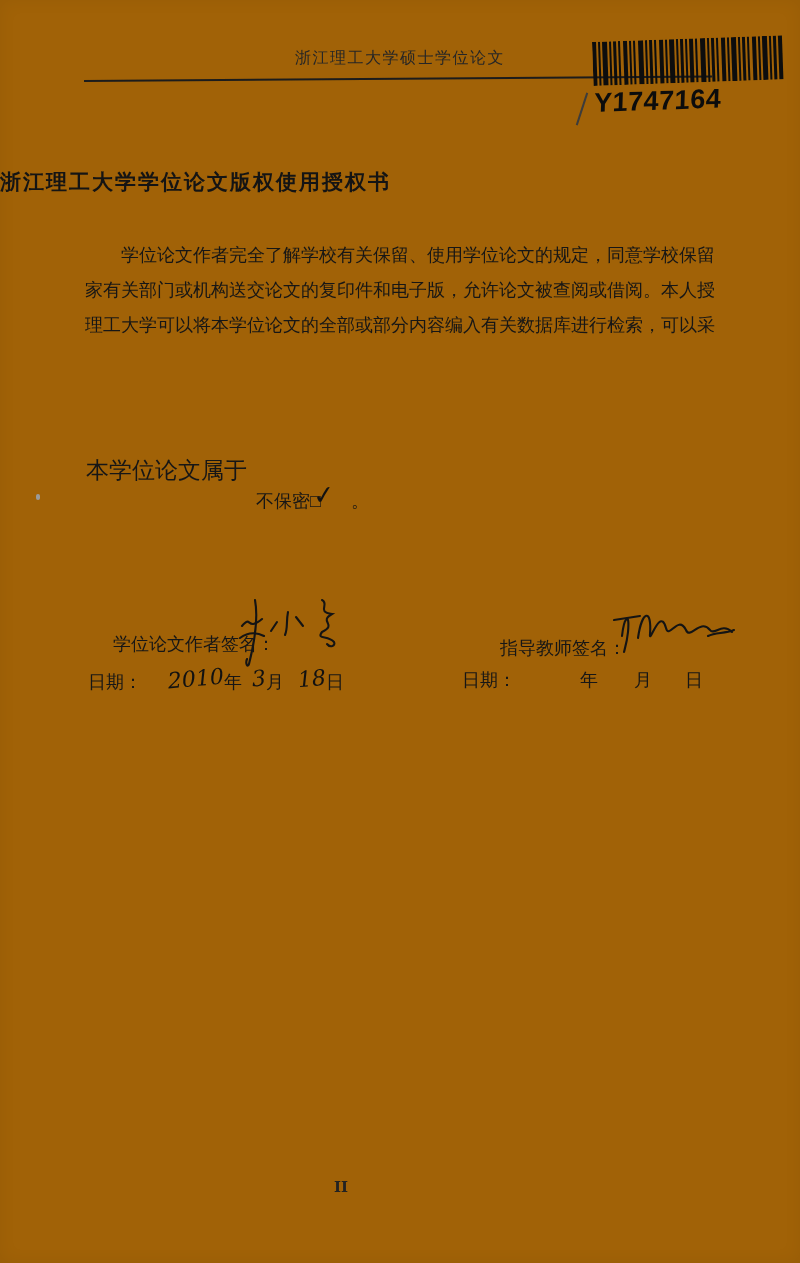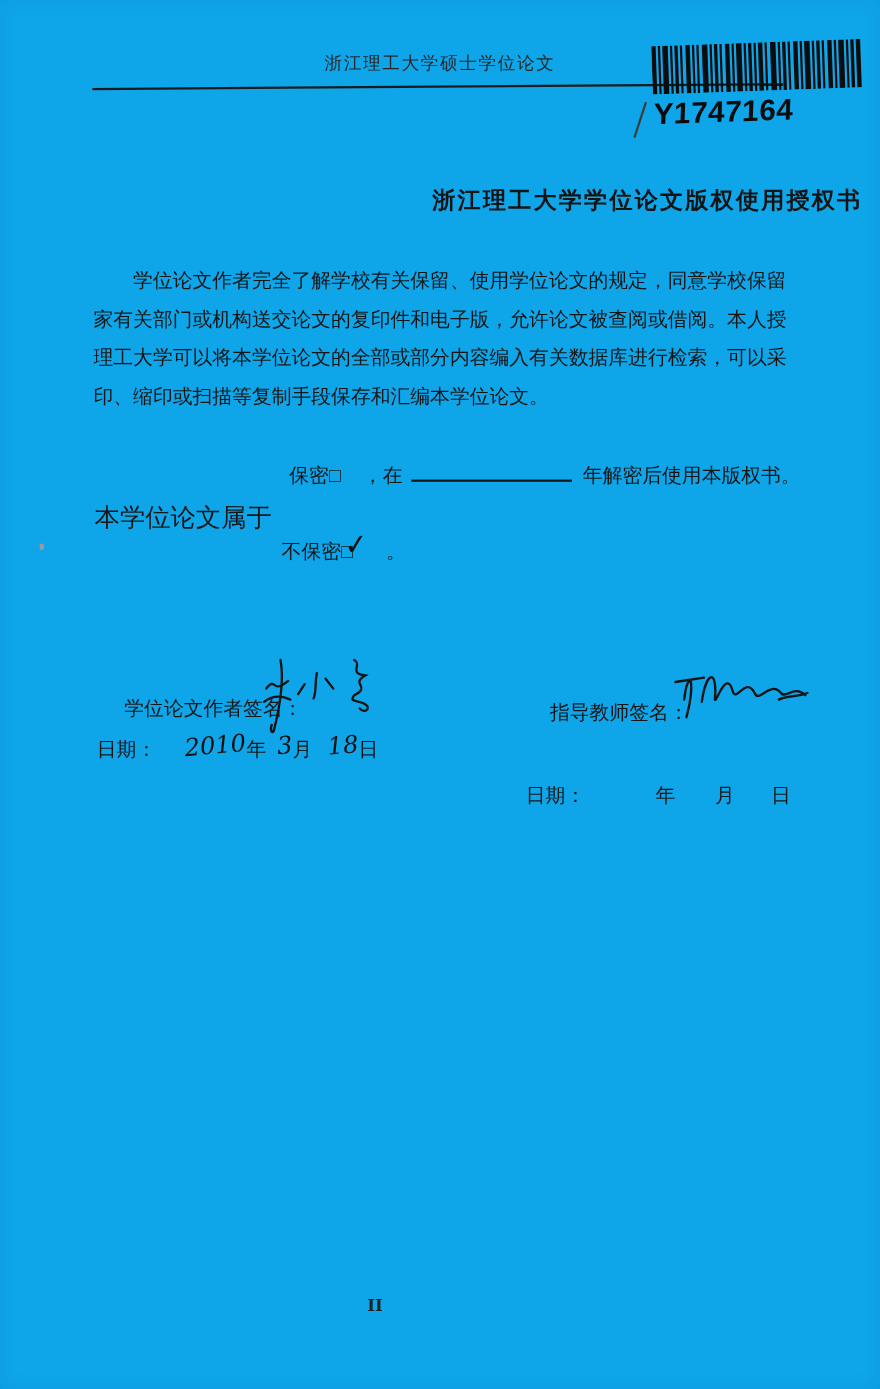--- a/index.html
+++ b/index.html
@@ -5,21 +5,21 @@
   html,body{margin:0;padding:0;}
   body{
     width:800px;height:1263px;
     background:#f4f4f2;
     font-family:"Liberation Sans","DejaVu Sans",sans-serif;
     color:#1b1b1b;
   }
   .page{
     position:relative;
     width:800px;height:1263px;
-    background:#0ea5e9;
+    background:#a16207;
     box-shadow:inset 0 0 18px rgba(0,0,0,0.06);
     overflow:hidden;
   }
   
   .running-header{
     position:absolute;top:48px;left:0;width:800px;
     text-align:center;font-size:16px;letter-spacing:1.5px;color:#262626;
   }
   .header-rule{
     position:absolute;left:84px;top:80px;width:628px;height:2px;
@@ -36,21 +36,21 @@
   .scan-slash{
     position:absolute;left:581px;top:92px;width:2px;height:34px;
     background:#3c3c3c;transform:rotate(18deg);
   }
   .scan-speck{
     position:absolute;left:36px;top:494px;width:4px;height:6px;
     background:#9a9a9a;border-radius:2px;
   }
   
   .doc-title{
-    position:absolute;top:168px;left:0;width:784px;text-align:right;
+    position:absolute;top:168px;left:0;width:784px;text-align:left;
     font-size:21px;font-weight:700;letter-spacing:2px;color:#141414;
   }
   
   .paragraph{
     position:absolute;left:85px;top:238px;width:630px;
     font-size:18px;color:#161616;
   }
   .paragraph .line{height:35px;line-height:35px;overflow:hidden;}
   .paragraph .line.justify{text-align:justify;text-align-last:justify;}
   .paragraph .line.indent{padding-left:36px;}
@@ -77,21 +77,21 @@
   .notsecret-period{margin-left:30px;}
   
   .sig-label{position:absolute;font-size:18px;color:#161616;white-space:nowrap;}
   .author-label{left:88px;top:632px;margin-left:25px;}
   .advisor-label{left:500px;top:636px;}
   .sig-svg{position:absolute;}
   .author-sig{left:222px;top:588px;}
   .advisor-sig{left:610px;top:596px;}
   .date-row{position:absolute;font-size:18px;white-space:nowrap;color:#161616;}
   .author-date{left:88px;top:668px;}
-  .advisor-date{left:478px;top:668px;margin-top:43px;}
+  .advisor-date{left:462px;top:668px;}
   .hand{
     display:inline-block;
     font-family:"DejaVu Serif","Liberation Serif",serif;
     font-style:italic;font-size:22px;color:#111;
     transform:rotate(-5deg) translateY(-2px);
   }
   .author-date .gap-a{margin-left:26px;}
   .author-date .gap-b{margin-left:10px;}
   .author-date .gap-c{margin-left:14px;}
   .advisor-date .gap-y{margin-left:64px;}
@@ -158,26 +158,22 @@
   </div>
   <div class="scan-slash"></div>
   <div class="scan-speck"></div>
 
   <div class="doc-title">浙江理工大学学位论文版权使用授权书</div>
 
   <div class="paragraph">
     <div class="line justify indent">学位论文作者完全了解学校有关保留、使用学位论文的规定，同意学校保留并向国</div>
     <div class="line justify">家有关部门或机构送交论文的复印件和电子版，允许论文被查阅或借阅。本人授权浙江</div>
     <div class="line justify">理工大学可以将本学位论文的全部或部分内容编入有关数据库进行检索，可以采用影</div>
-    <div class="line">印、缩印或扫描等复制手段保存和汇编本学位论文。</div>
-  </div>
-
-  <div class="secret-row">
-    <span>保密□</span><span class="secret-mid">，在</span><span class="blank-line"></span><span>年解密后使用本版权书。</span>
-  </div>
+  </div>
+
 
   <div class="belongs-label">本学位论文属于</div>
 
   <div class="notsecret-row">
     <span>不保密□</span><span class="check-mark">✓</span><span class="notsecret-period">。</span>
   </div>
 
   <div class="sig-label author-label">学位论文作者签名：</div>
   <svg class="sig-svg author-sig" width="150" height="82" viewBox="0 0 150 82">
     <g fill="none" stroke="#141414" stroke-width="2.1" stroke-linecap="round">

